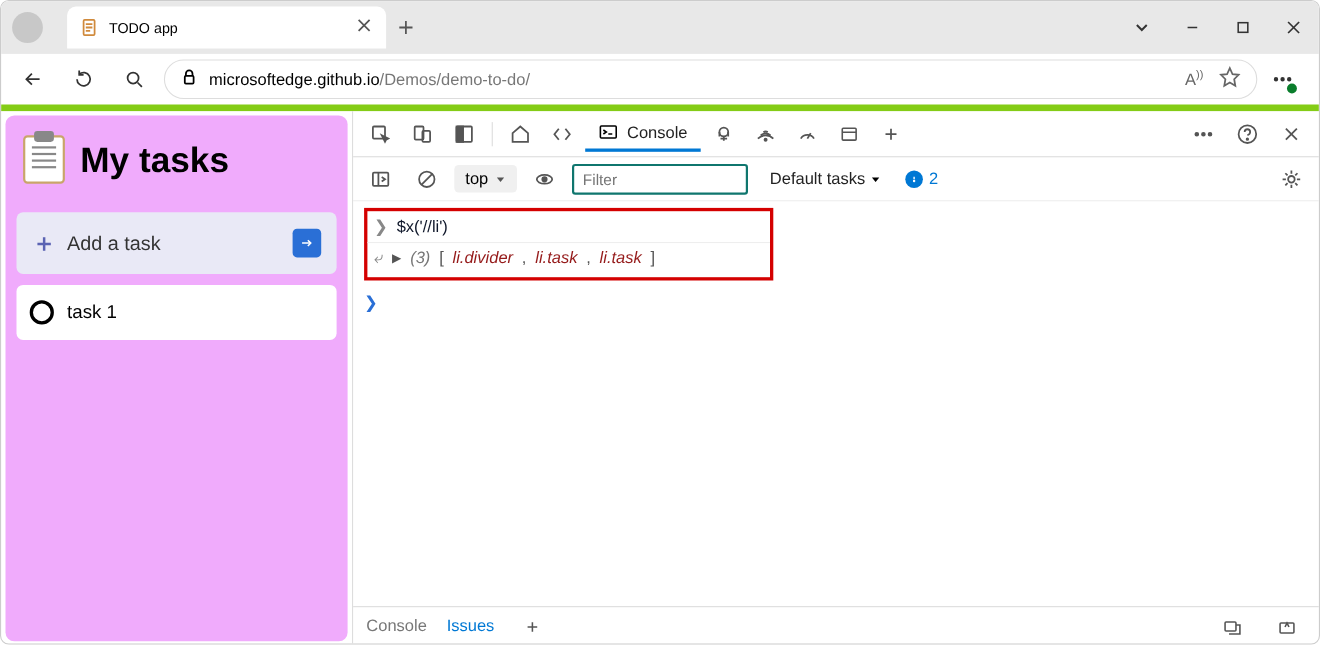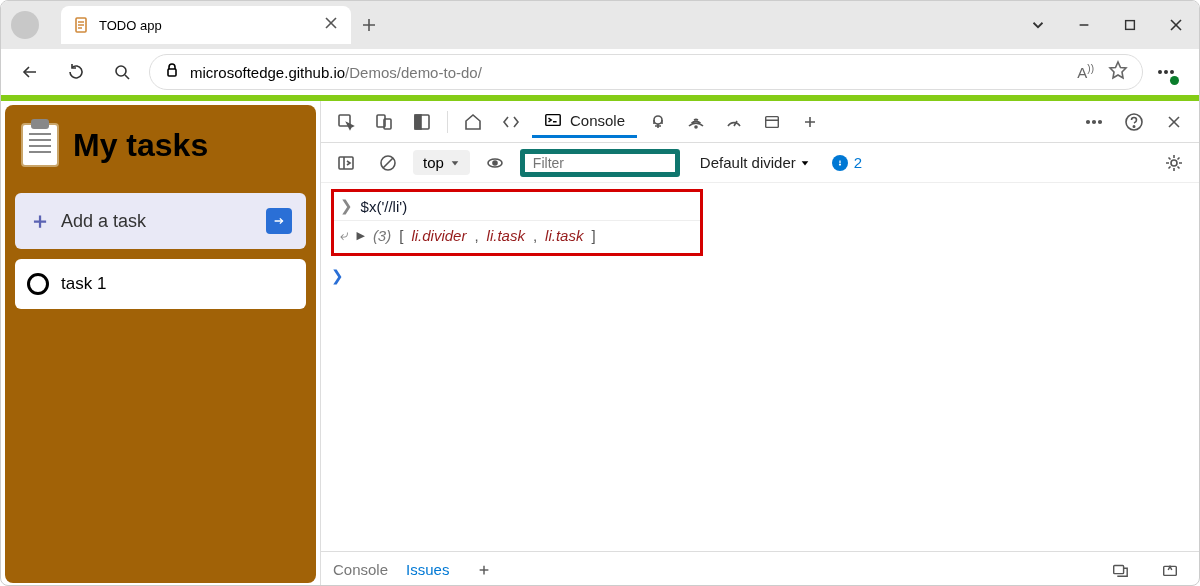--- a/index.html
+++ b/index.html
@@ -23,21 +23,21 @@
     .url-box { flex: 1; height: 36px; border: 1px solid #ddd; border-radius: 18px; display: flex; align-items: center; padding: 0 14px; gap: 10px; }
     .url-text { font-size: 15px; color: #777; }
     .url-text .b { color: #000; }
     .url-right { margin-left: auto; display: flex; gap: 14px; color: #666; align-items: center; }
     .indicator-green { width: 9px; height: 9px; border-radius: 50%; background: #0a7d2c; position: relative; top: 8px; left: -6px; }
     .more-indicator { position: relative; }
 
     .content { display: flex; height: calc(586px - 48px - 52px); }
 
     
-    .app { width: 311px; background: #a16207; padding: 10px; display: flex; flex-direction: column; gap: 10px; margin: 4px; border-radius: 8px; }
+    .app { width: 311px; background: #f0abfc; padding: 10px; display: flex; flex-direction: column; gap: 10px; margin: 4px; border-radius: 8px; }
     .app-header { display: flex; align-items: center; gap: 14px; padding: 8px 6px 16px; }
     .clipboard { width: 38px; height: 44px; background: #fff; border-radius: 4px; position: relative; border: 2px solid #c9a56a; }
     .clipboard::before { content:''; position:absolute; top:-6px; left:50%; transform:translateX(-50%); width:18px; height:10px; background:#888; border-radius:3px; }
     .clipboard-lines { position:absolute; top:8px; left:6px; right:6px; }
     .clipboard-lines span { display:block; height:2px; background:#888; margin-bottom:4px; }
     .app-title { font-size: 32px; font-weight: 800; color: #000; }
     .add-task { background: #e9e9f6; border-radius: 6px; height: 56px; display: flex; align-items: center; padding: 0 14px; gap: 10px; }
     .add-plus { color: #5b63b3; font-size: 22px; font-weight: bold; }
     .add-label { font-size: 18px; color: #333; flex:1; }
     .add-submit { width: 26px; height: 26px; background: #2a6fd6; border-radius: 4px; display:flex; align-items:center; justify-content:center; color:#fff; }
@@ -50,21 +50,21 @@
     .devtools { flex:1; display:flex; flex-direction:column; border-left:1px solid #ddd; }
     .dt-tabs { height: 42px; display:flex; align-items:center; padding: 0 8px; gap:4px; border-bottom:1px solid #ddd; }
     .dt-icon { width: 34px; height: 34px; display:flex; align-items:center; justify-content:center; color:#555; }
     .dt-sep { width:1px; height:22px; background:#ddd; margin:0 4px; }
     .dt-tab-active { display:flex; align-items:center; gap:8px; padding: 6px 12px; border-bottom: 3px solid #0078d4; }
     .dt-tab-text { font-size: 15px; color:#222; }
     .dt-tabs-right { margin-left:auto; display:flex; align-items:center; gap:6px; }
 
     .console-toolbar { height: 40px; display:flex; align-items:center; padding:0 8px; gap:8px; border-bottom:1px solid #eee; }
     .ctx-dropdown { background:#f0f0f0; border-radius:4px; padding: 4px 10px; display:flex; align-items:center; gap:6px; font-size:15px;justify-content:center; }
-    .console-filter { width: 160px; height: 28px; border:5px solid #0f766e; border-radius:3px; padding:0 8px; font-size:14px; color:#888; }
+    .console-filter { width: 160px; height: 28px; border:2px solid #0f766e; border-radius:3px; padding:0 8px; font-size:14px; color:#888; }
     .levels { font-size:15px; color:#222; display:flex; align-items:center; gap:4px; margin-left:12px; }
     .issue-badge { display:flex; align-items:center; gap:6px; margin-left:14px; color:#0078d4; font-size:15px; }
     .issue-dot { width:16px; height:16px; background:#0078d4; border-radius:50%; display:flex; align-items:center; justify-content:center; color:#fff; font-size:11px; }
 
     .console-body { flex:1; padding: 6px 10px; font-family: Consolas, monospace; font-size: 15px; position:relative; }
     .highlight-box { border: 3px solid #d40000; padding: 2px 6px 6px; width:372px; margin-bottom:4px; }
     .con-line { display:flex; align-items:center; gap:8px; padding:3px 0; }
     .con-prompt { color:#888; }
     .con-code { color:#0f172a; }
     .ret-arrow { color:#888; }
@@ -324,21 +324,21 @@
           </svg>
       </div>
       <div class="dt-icon">
           <svg viewBox="0 0 20 20" width="20">
             <ellipse cx="10" cy="10" rx="7" ry="4"></ellipse>
             <circle cx="10" cy="10" r="2" fill="currentColor"></circle>
           </svg>
         </div>
       <input class="console-filter" placeholder="Filter" style="">
       <div class="levels">
-        <span>Default divider</span>
+        <span>Default tasks</span>
         <svg viewBox="0 0 12 12" width="10" style="fill:#000;stroke:none">
             <polygon points="2,4 10,4 6,9"></polygon>
           </svg>
       </div>
       <div class="issue-badge">
         <span class="issue-dot">
             <svg viewBox="0 0 10 10" width="8" style="stroke:#fff;fill:none">
               <line x1="5" y1="2" x2="5" y2="5"></line>
               <circle cx="5" cy="7" r="0.6" fill="#fff"></circle>
             </svg>

